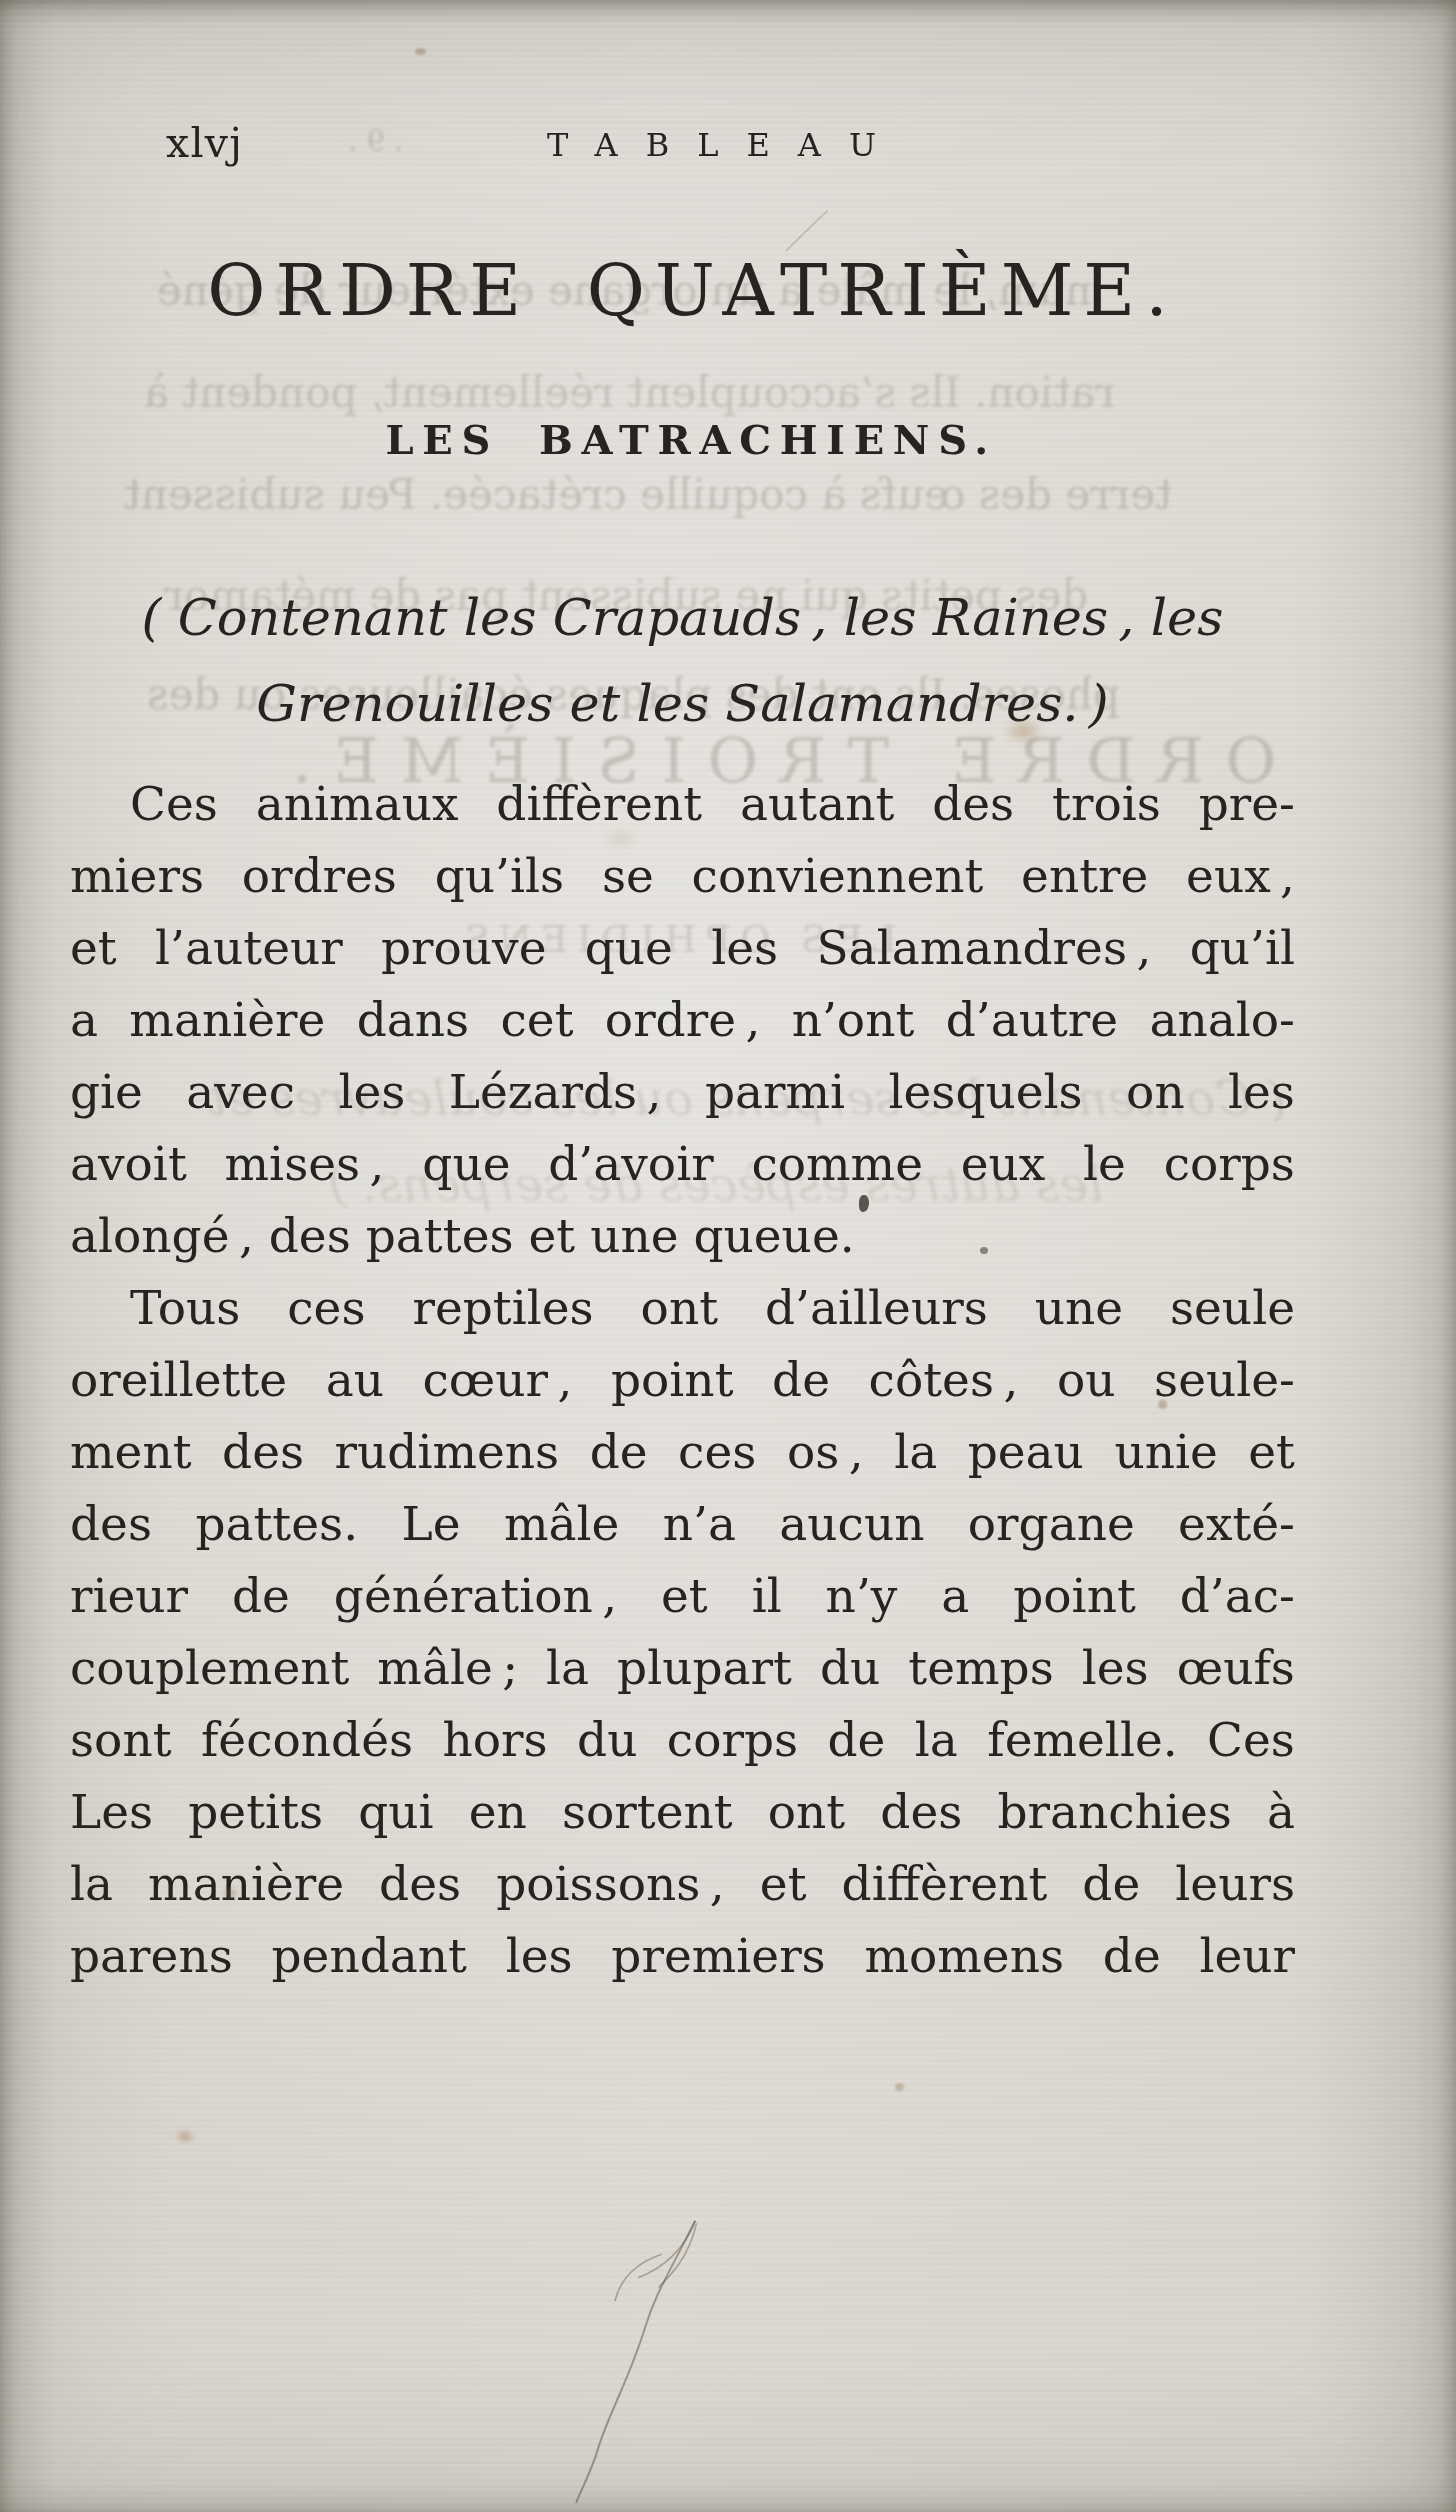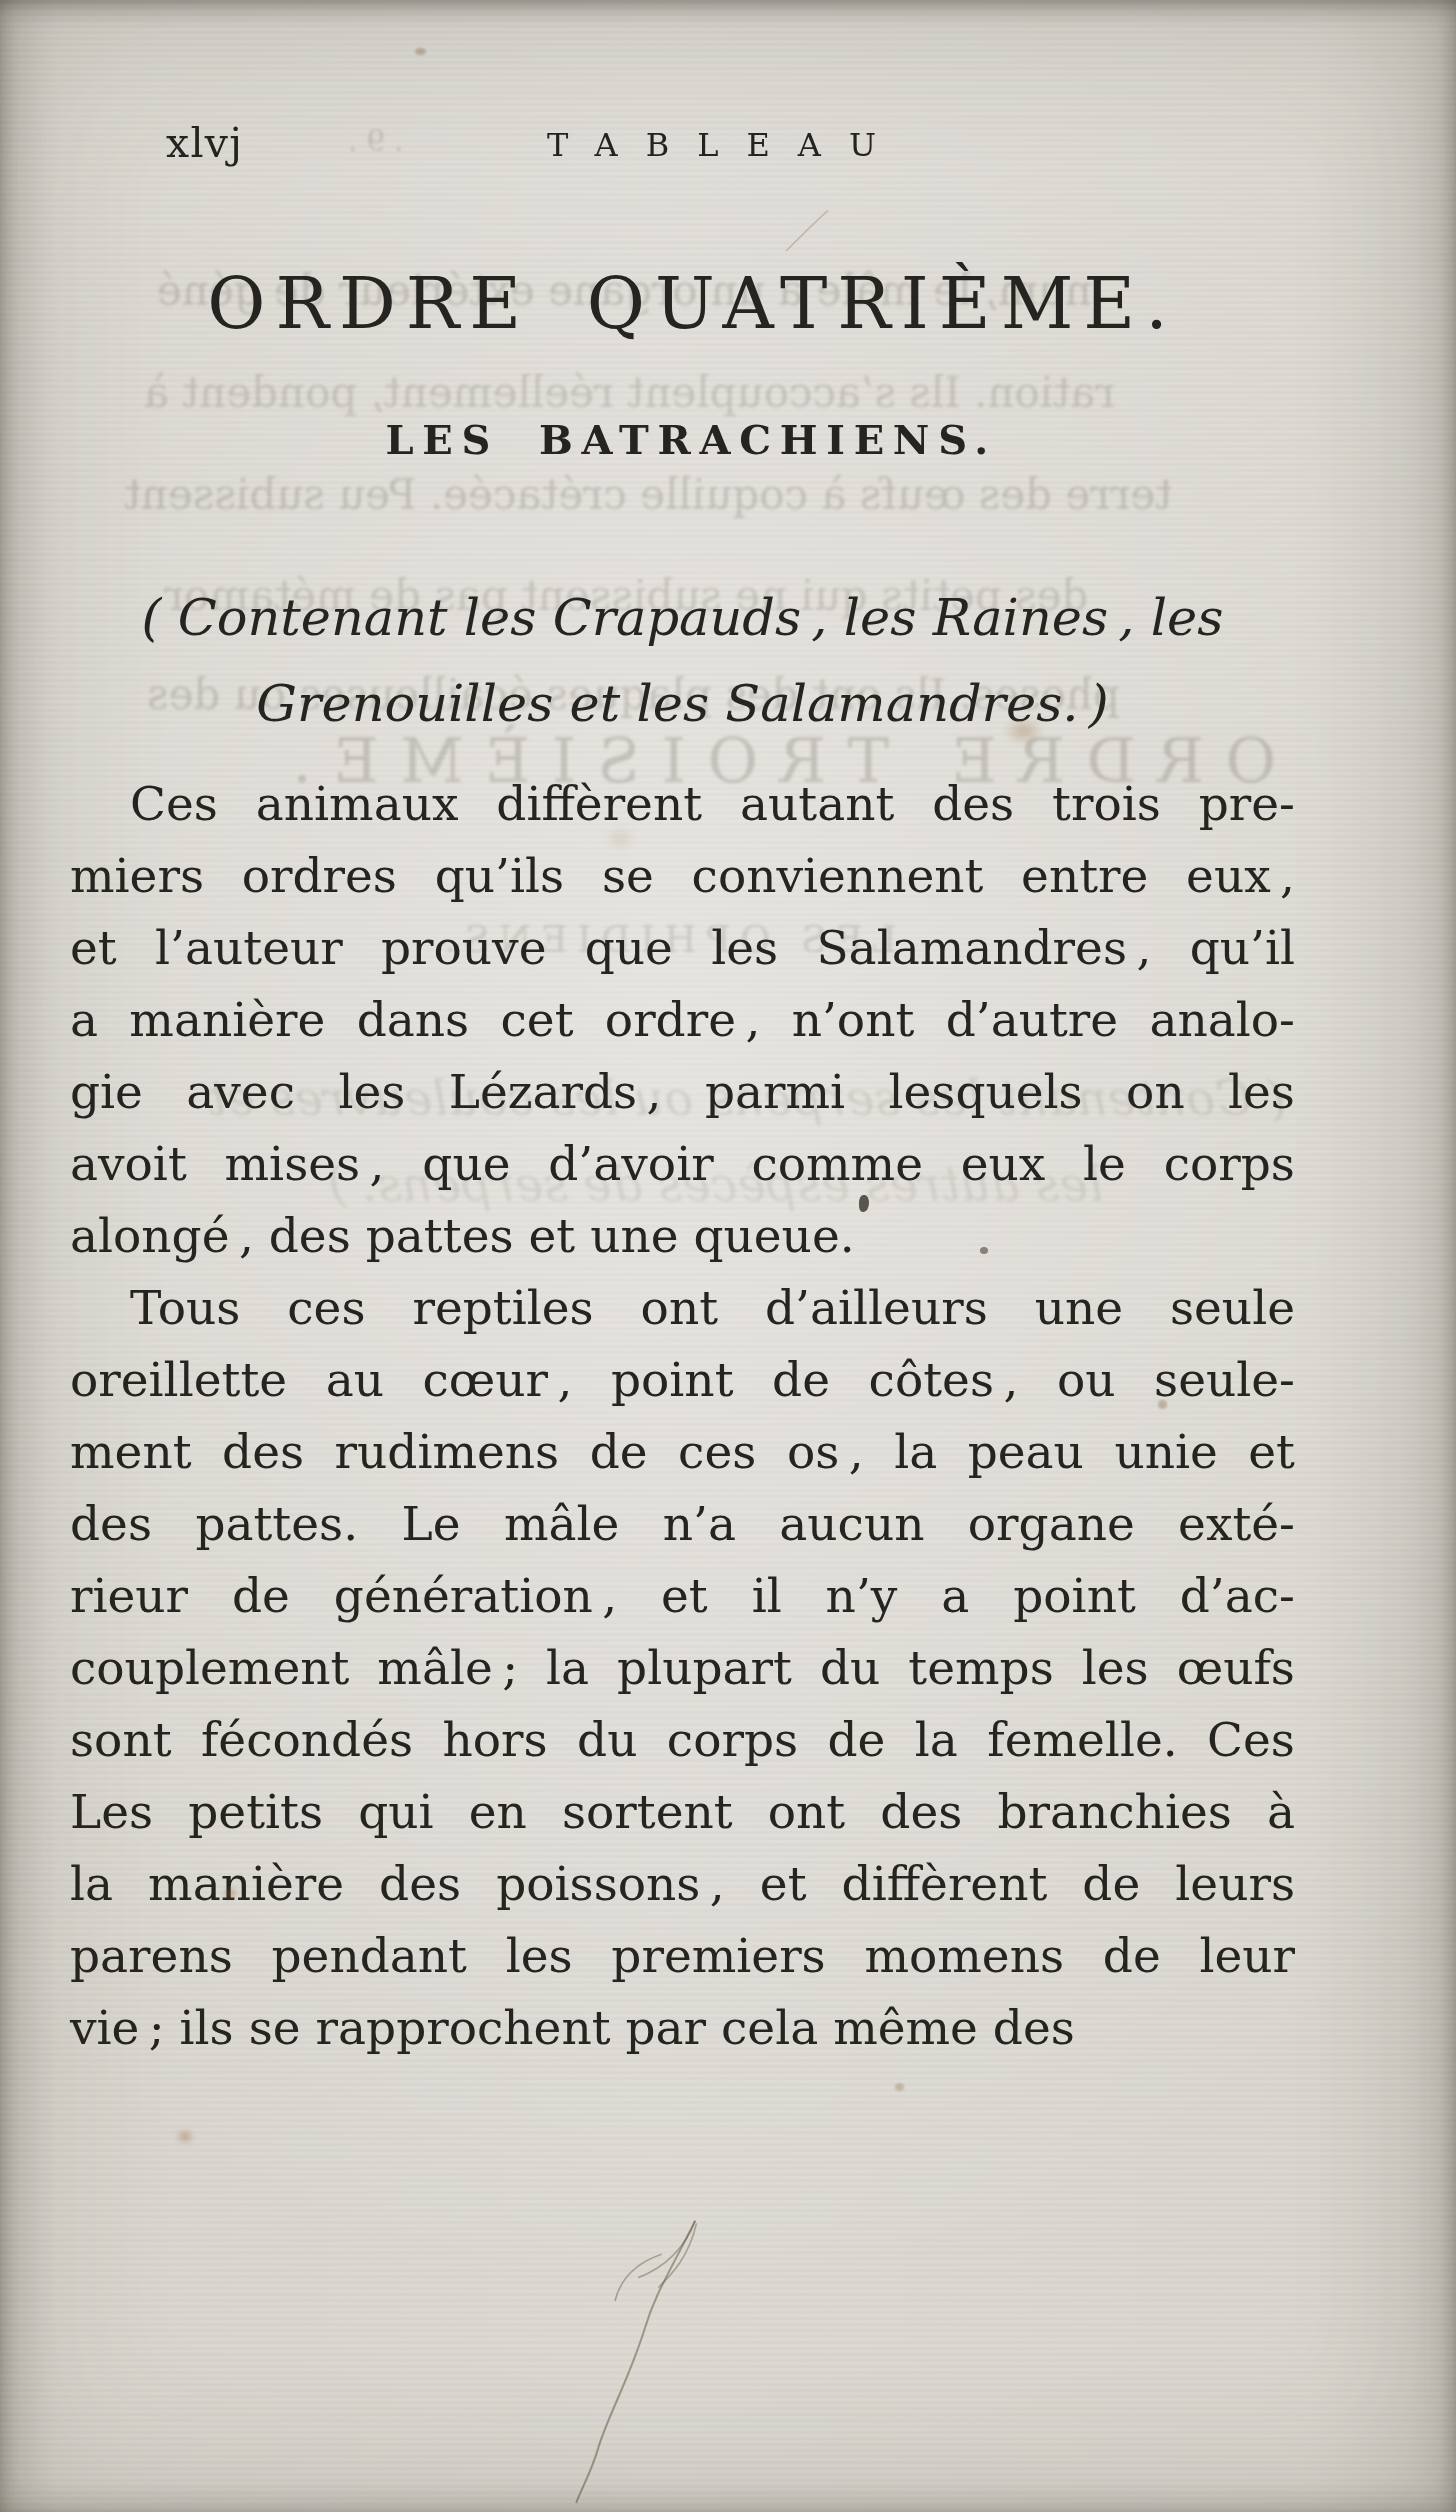--- a/index.html
+++ b/index.html
@@ -20,21 +20,21 @@
       inset 0 0 161px rgba(70,62,48,.22),
       inset 0 10.7px 23px -9.4px rgba(35,30,22,.45),
       inset -17.4px 0 47px -23px rgba(60,54,42,.34),
       inset 14.7px 0 47px -23px rgba(60,54,42,.26),
       inset 0 -12px 33px -16px rgba(60,54,42,.22);
   }
   .abs{position:absolute;}
   
   .folio{font-size:41px;letter-spacing:1.3px;}
   .running-head{font-size:32px;letter-spacing:28px;}
-  .order-heading{left:70px;width:1225px;text-align:center;font-size:71px;letter-spacing:10px;word-spacing:23px;padding-left:10px;margin-top:13px;}
+  .order-heading{left:70px;width:1225px;text-align:center;font-size:71px;letter-spacing:10px;word-spacing:23px;padding-left:10px;}
   .taxon-heading{left:70px;width:1225px;text-align:center;font-size:40px;letter-spacing:8.7px;word-spacing:17.4px;padding-left:8.7px;font-weight:bold;}
   .scope-note{left:70px;width:1225px;text-align:center;font-style:italic;font-size:51px;line-height:86px;}
   .body-block{left:70px;width:1225px;font-size:47px;}
   .bline{
     height:72px;line-height:72px;white-space:normal;
     text-align:justify;text-align-last:justify;text-justify:inter-word;
   }
   .bline.indent{text-indent:60px;}
   .bline.end{text-align-last:left;}
   
@@ -90,21 +90,20 @@
       <div class="bline indent">Tous ces reptiles ont d’ailleurs une seule</div>
       <div class="bline">oreillette au cœur , point de côtes , ou seule-</div>
       <div class="bline">ment des rudimens de ces os , la peau unie et</div>
       <div class="bline">des pattes. Le mâle n’a aucun organe exté-</div>
       <div class="bline">rieur de génération , et il n’y a point d’ac-</div>
       <div class="bline">couplement mâle ; la plupart du temps les œufs</div>
       <div class="bline">sont fécondés hors du corps de la femelle. Ces</div>
       <div class="bline">Les petits qui en sortent ont des branchies à</div>
       <div class="bline">la manière des poissons , et diffèrent de leurs</div>
       <div class="bline">parens pendant les premiers momens de leur</div>
-      <div class="bline end">vie ; ils se rapprochent par cela même des</div>
     </div>
   </div>
 
   <div class="stain" style="left:1003px;top:717px;width:41px;height:28px;filter:blur(3.3px);background:radial-gradient(ellipse,rgba(152,110,58,.38),rgba(152,110,58,0) 70%);"></div>
   <div class="stain" style="left:605px;top:828px;width:31px;height:21.4px;filter:blur(4px);background:radial-gradient(ellipse,rgba(150,120,70,.22),rgba(150,120,70,0) 70%);"></div>
   <div class="stain" style="left:859px;top:1195px;width:10px;height:17.4px;filter:blur(0.7px);border-radius:50% 50% 60% 40%;background:rgba(45,38,32,.75);"></div>
   <div class="stain" style="left:980px;top:1247px;width:8px;height:7.4px;filter:blur(0.7px);background:rgba(60,52,44,.55);"></div>
   <div class="stain" style="left:222px;top:1886px;width:17.4px;height:14.7px;filter:blur(2px);background:radial-gradient(ellipse,rgba(140,98,52,.42),rgba(140,98,52,0) 72%);"></div>
   <div class="stain" style="left:175px;top:2128px;width:20px;height:17.4px;filter:blur(2px);background:radial-gradient(ellipse,rgba(152,88,48,.40),rgba(152,88,48,0) 70%);"></div>
   <div class="stain" style="left:415px;top:48px;width:10.7px;height:7.4px;filter:blur(1.3px);background:rgba(130,95,55,.35);"></div>

